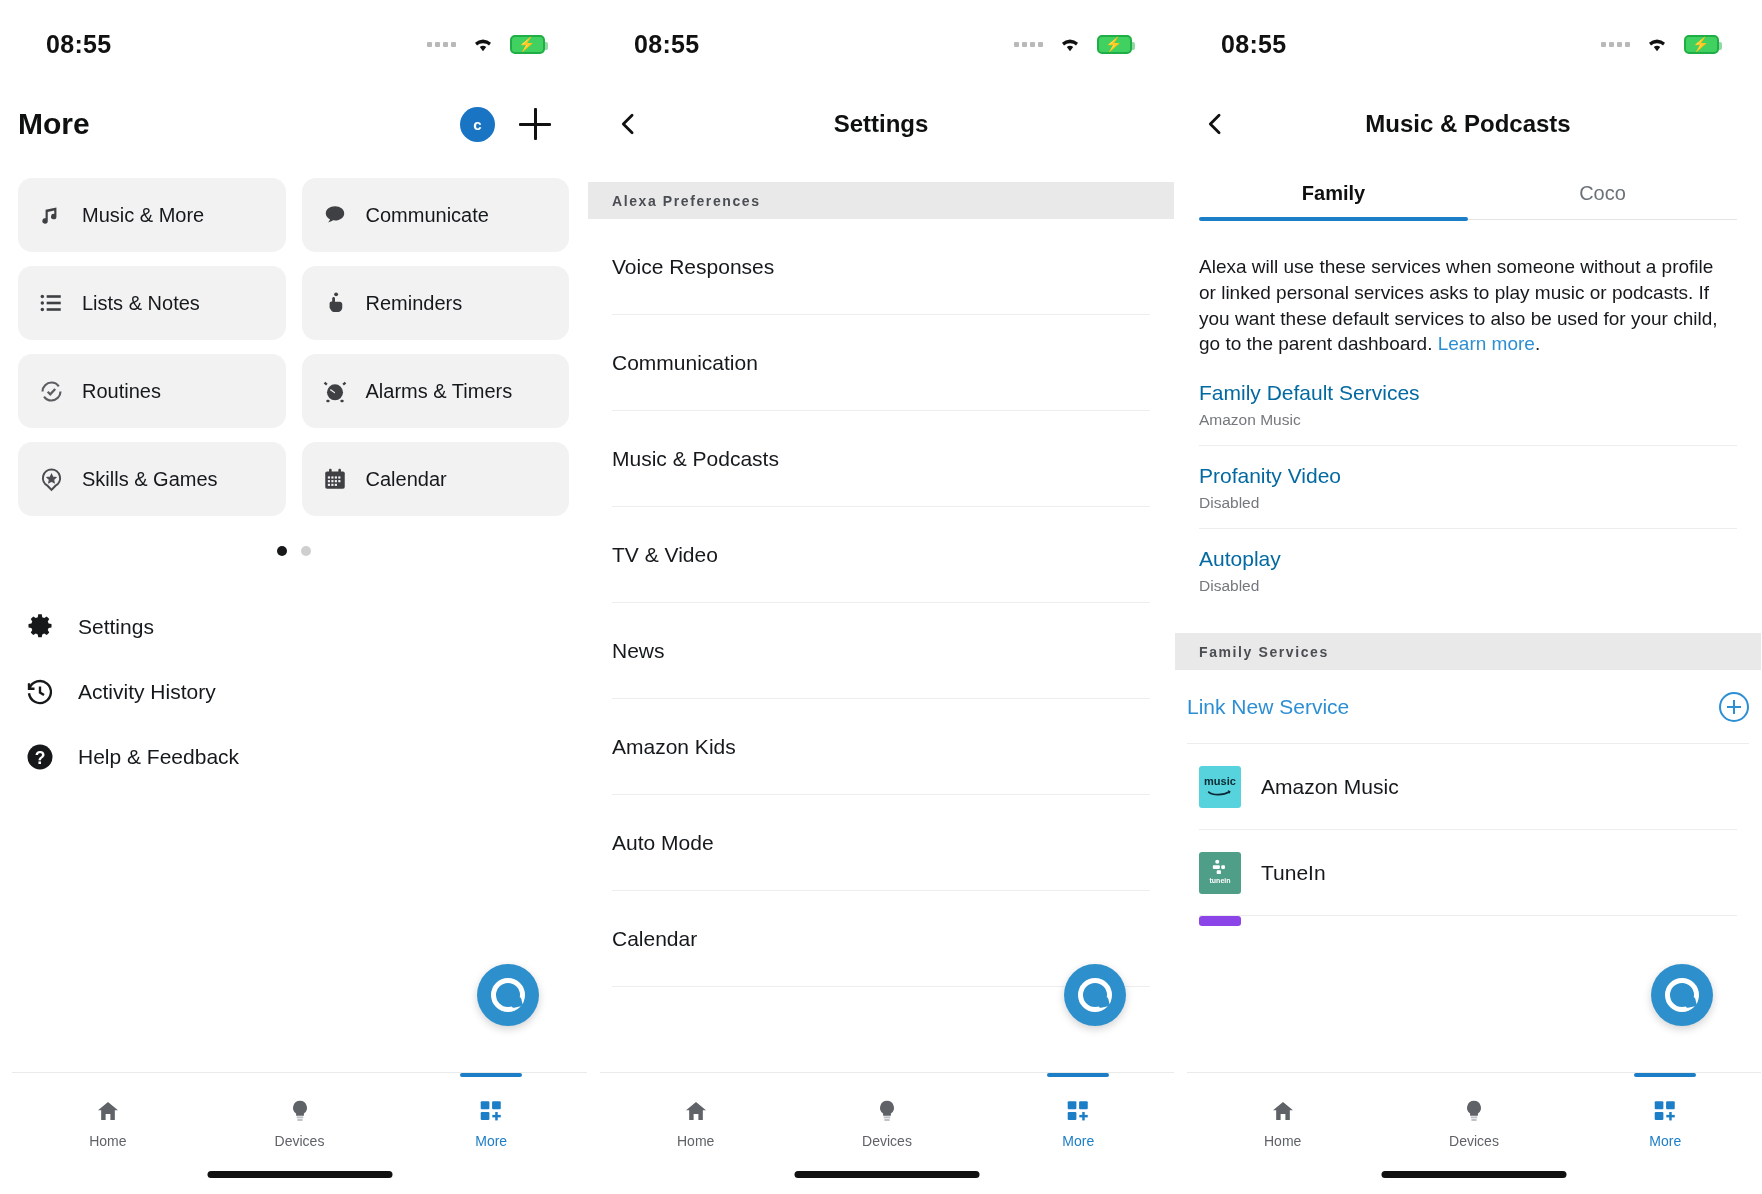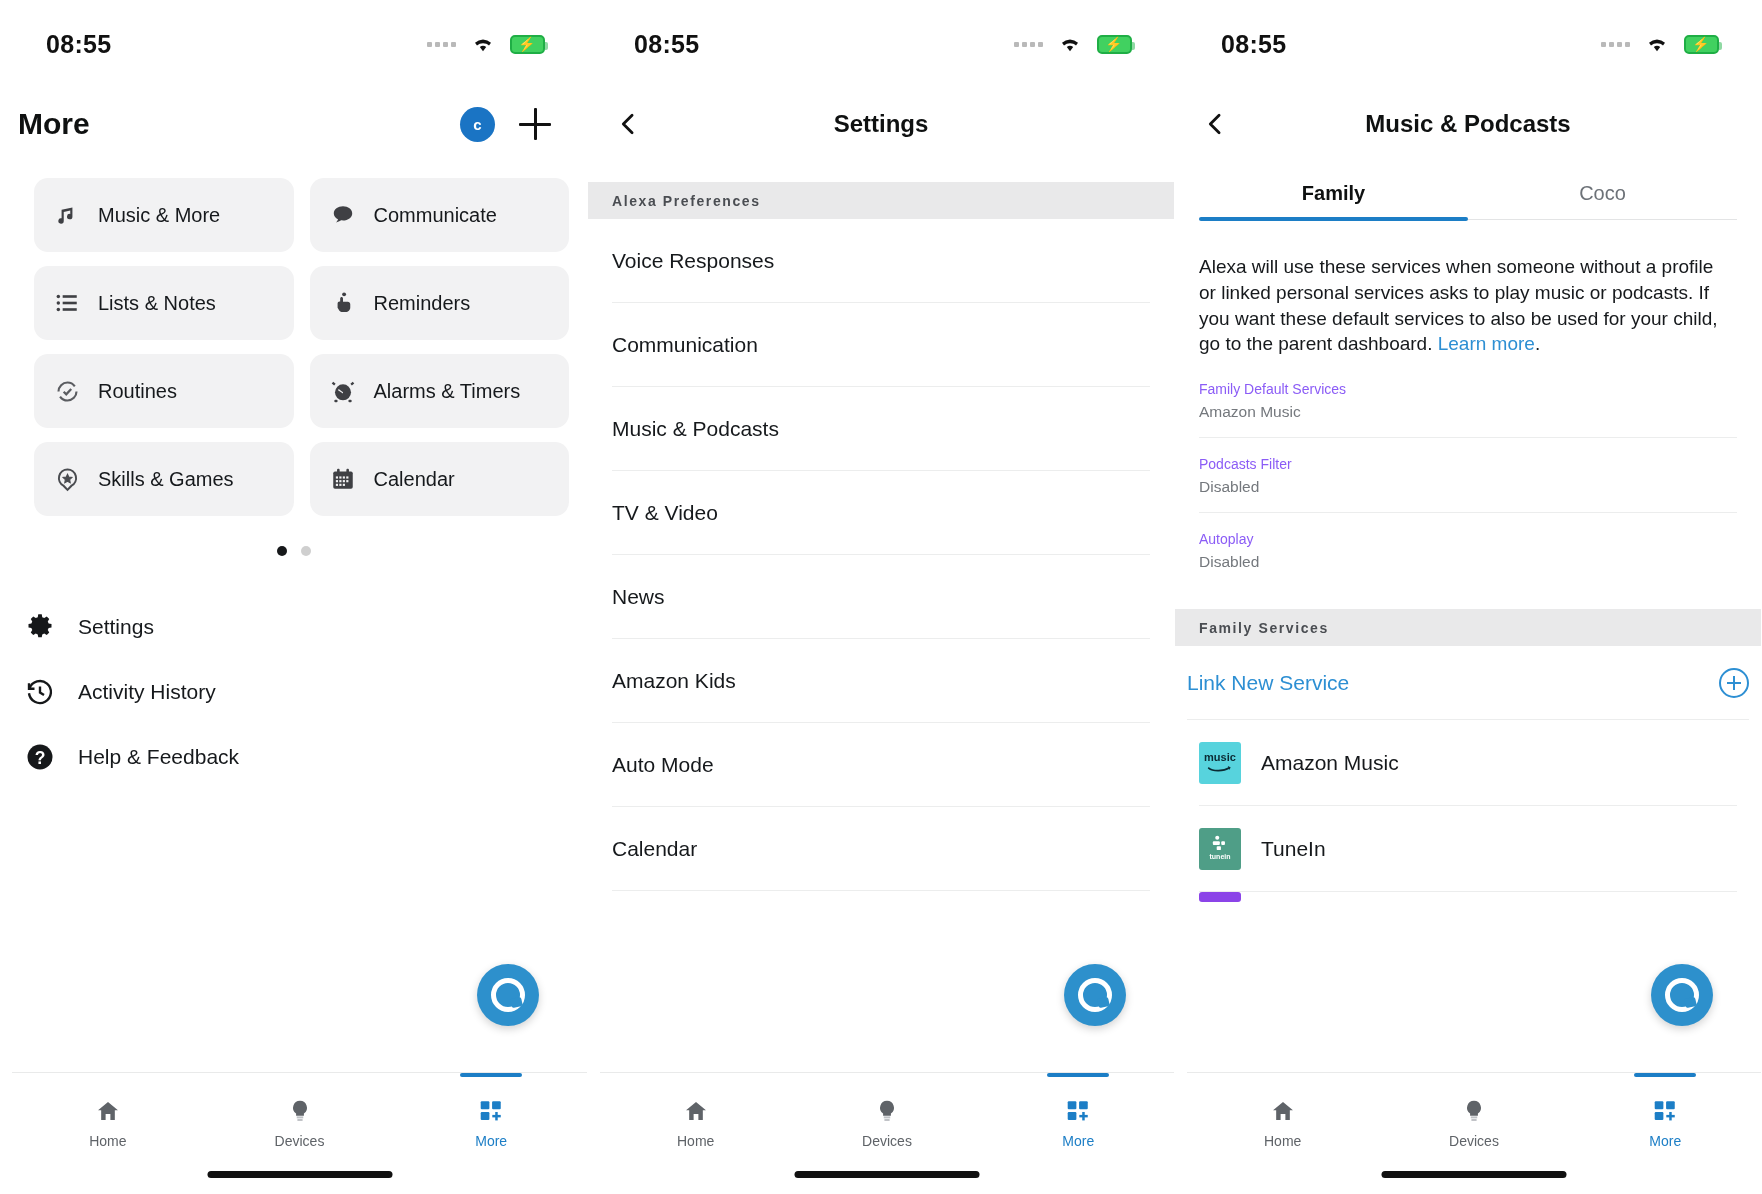--- a/index.html
+++ b/index.html
@@ -71,21 +71,21 @@
   }
   .plus-btn:before { left: 6px; right: 6px; top: 21px; height: 3px; }
   .plus-btn:after { top: 6px; bottom: 6px; left: 21px; width: 3px; }
   .back-chev {
     width: 44px; height: 44px; display: flex; align-items: center; justify-content: center;
   }
 
   
   .tiles {
     display: grid; grid-template-columns: 1fr 1fr;
-    gap: 14px 16px; padding: 18px 18px 0 18px; margin-left: 16px;
+    gap: 14px 16px; padding: 18px 18px 0 18px;
   }
   .tile {
     background: #f2f2f3; border-radius: 14px; height: 74px;
     display: flex; align-items: center; gap: 16px; padding: 0 18px;
   }
   .tile-label { font-size: 20px; color: #16191c; white-space: nowrap; }
   .tile-icon { width: 30px; height: 30px; flex: 0 0 30px; color: #3f4044; display:flex; align-items:center; justify-content:center;}
 
   .pager { display: flex; justify-content: center; gap: 14px; padding: 30px 0 0 0; }
   .pager span { width: 10px; height: 10px; border-radius: 50%; background: #cfcfcf; }
@@ -102,21 +102,21 @@
 
   
   .section-head {
     background: #e9e9ea; height: 37px; display: flex; align-items: center;
     padding: 3px 24px; margin-top: 22px;
   }
   .section-head span {
     font-size: 14px; font-weight: bold; color: #4a4d52; letter-spacing: 1.6px;
   }
   .list-row {
-    height: 84px; display: flex; align-items: center;
+    height: 96px; display: flex; align-items: center;
     margin: 0 24px; border-bottom: 1px solid #eceded;
   }
   .list-row .lr-title { font-size: 21px; color: #16191c; }
 
   
   .tabs {
     display: flex; margin: 8px 24px 16px 24px; border-bottom: 1px solid #e3e4e5;
   }
   .tab {
     flex: 1; text-align: center; padding: 14px 0 14px 0;
@@ -128,21 +128,21 @@
     height: 4px; background: #1c7ec6; border-radius: 2px;
   }
   .blurb {
     padding: 18px 35px 6px 24px; font-size: 19px; line-height: 1.36; color: #16191c;
   }
   .blurb a { color: #2d8fd3; text-decoration: none; }
 
   .val-row {
     margin: 0 24px; padding: 18px 0 16px 0; border-bottom: 1px solid #eceded;
   }
-  .val-title { font-size: 14px; color: #8b5cf6; }
+  .val-title { font-size: 21px; color: #0369a1; }
   .val-sub { font-size: 15.5px; color: #74787d; margin-top: 6px; }
 
   .link-row {
     margin: 0 12px; height: 74px; display: flex; align-items: center;
     justify-content: space-between; border-bottom: 1px solid #eceded;
   }
   .link-text { font-size: 21px; color: #2d8fd3; }
   .plus-circle {
     width: 30px; height: 30px; border: 2px solid #2d8fd3; border-radius: 50%;
     position: relative;
@@ -548,21 +548,21 @@
     </div>
 
     <div class="blurb"><span>Alexa will use these services when someone without a profile or linked personal services asks to play music or podcasts. If you want these default services to also be used for your child, go to the parent dashboard. </span><a href="#">Learn more</a><span>.</span></div>
 
     <div>
       <div class="val-row">
         <div class="val-title">Family Default Services</div>
         <div class="val-sub">Amazon Music</div>
       </div>
       <div class="val-row">
-        <div class="val-title">Podcasts Filter</div>
+        <div class="val-title">Profanity Video</div>
         <div class="val-sub">Disabled</div>
       </div>
       <div class="val-row" style="border-bottom:none">
         <div class="val-title">Autoplay</div>
         <div class="val-sub">Disabled</div>
       </div>
     </div>
 
     <div class="section-head" style="">
       <span>Family Services</span>

